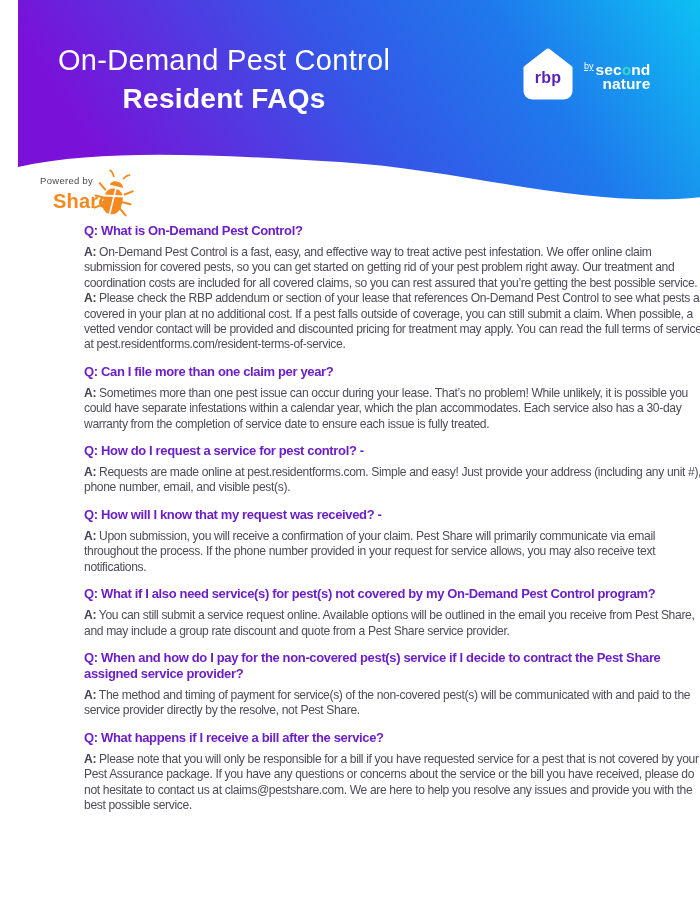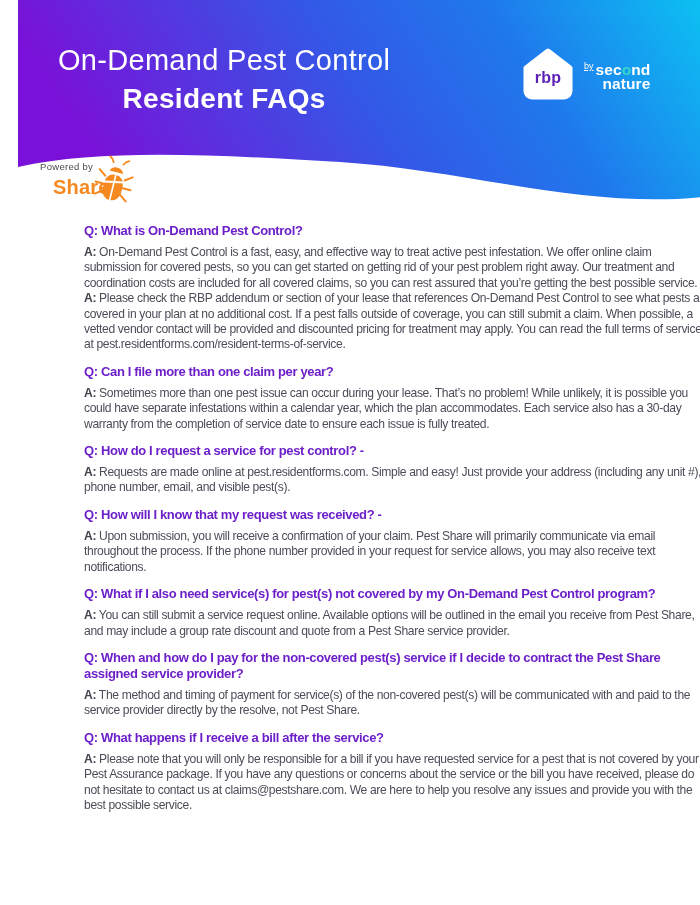--- a/index.html
+++ b/index.html
@@ -20,21 +20,21 @@
   .rbp-diamond { position:absolute; left:9px; top:11px; width:38px; height:38px; background:#2fd0c6; border-radius:8px; transform:rotate(45deg); }
   .rbp-house { position:absolute; left:2px; top:2px; }
   .rbp-text { position:absolute; left:0; top:24px; width:56px; text-align:center; color:#5b21b6; font-weight:700; font-size:16px; letter-spacing:0.2px; }
   .byline { margin-left:8px; color:#ffffff; text-align:left; line-height:14px; }
   .byline .by { font-size:9px; font-weight:400; vertical-align:6px; margin-right:2px;text-decoration:underline; }
   .byline b { font-size:15.5px; font-weight:700; letter-spacing:0.1px; }
   .byline .l2 { text-align:right; margin-top:0; }
   .byline .o { color:#35d6c9; }
 
   
-  .powered { position:absolute; left:40px; top:161px; width:130px; height:60px; }
+  .powered { position:absolute; left:40px; top:175px; width:130px; height:60px; }
   .powered .pb-label { font-size:9.5px; color:#4b4b4b; letter-spacing:0.3px; font-weight:400; }
   .ps-brand { color:#f5891f; font-weight:800; line-height:20px; margin-top:2px; }
   .ps-brand .l1 { font-size:20px; letter-spacing:0.2px; }
   .ps-brand .l2 { font-size:20px; letter-spacing:0.2px; margin-left:13px; }
   .ps-brand .tm { font-size:7px; vertical-align:8px; font-weight:700; }
   .beetle { position:absolute; left:54px; top:-6px; }
 
   
   .content { position:absolute; top:223px; left:40px; width:626px;margin-left:44px; }
   .faq h2 { color:#6c1fc9; font-size:13px; font-weight:700; letter-spacing:-0.35px; line-height:16px; margin:11px 0 6px; }

